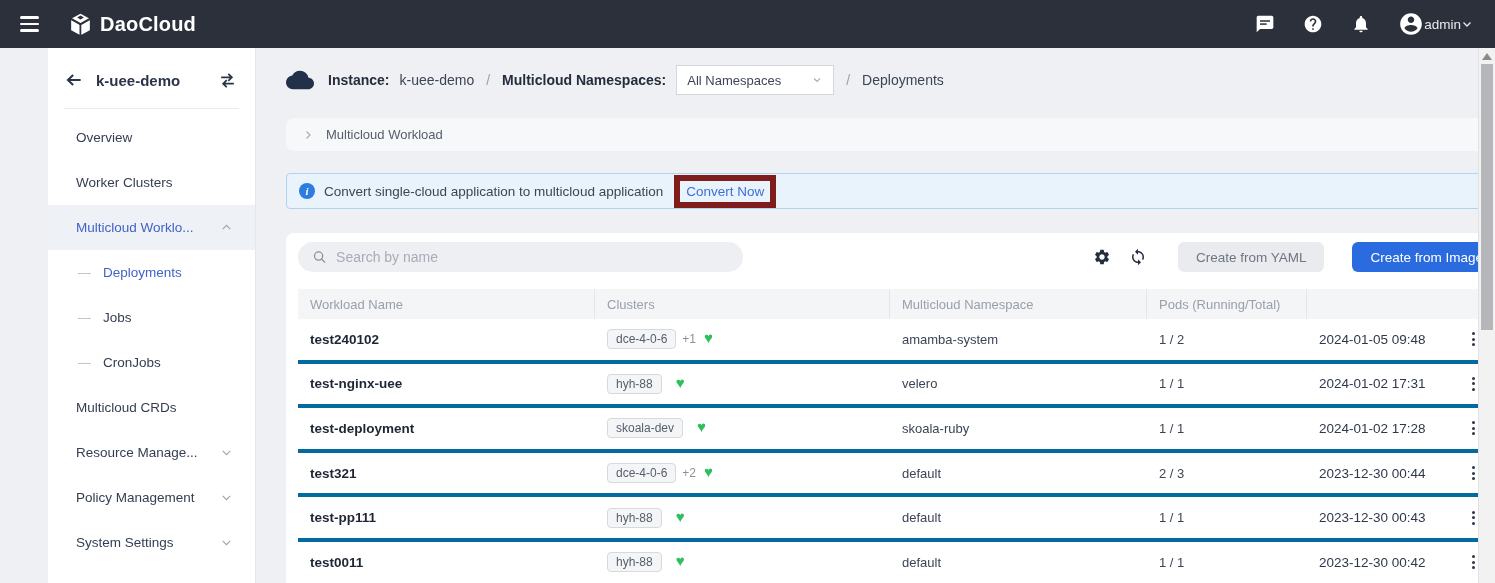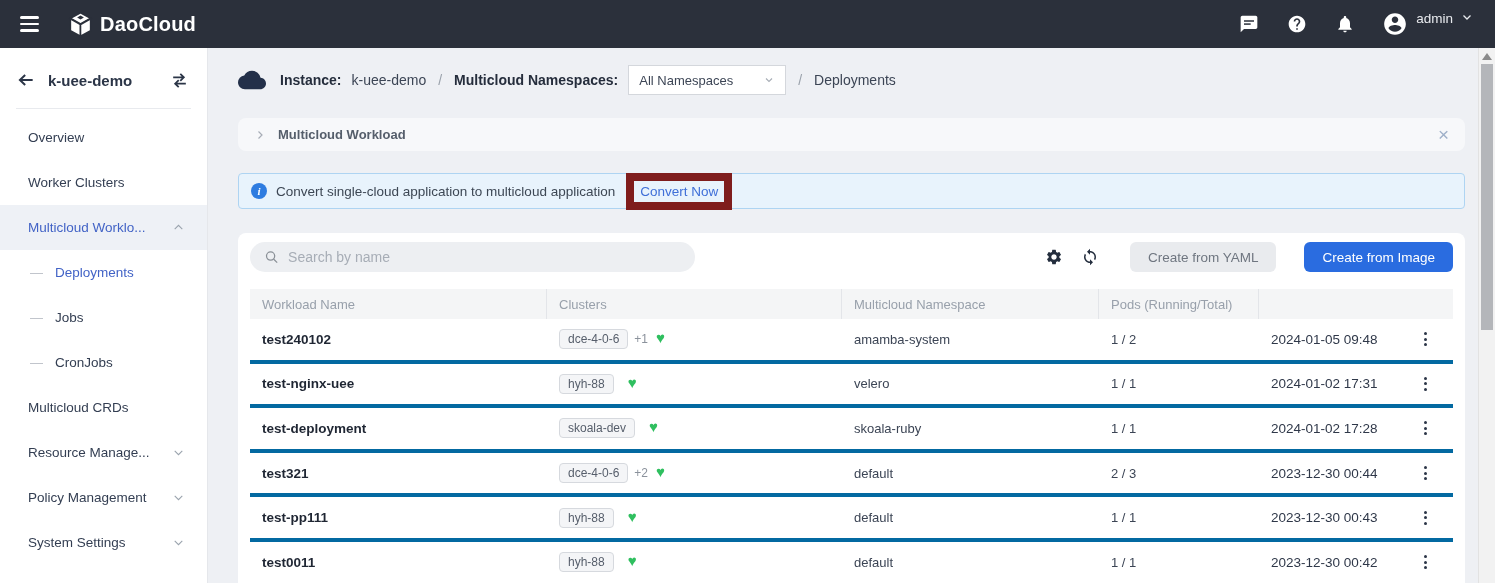--- a/index.html
+++ b/index.html
@@ -8,25 +8,25 @@
 
   
   .topbar { height:48px; background:#2b303b; display:flex; align-items:center; justify-content:space-between; padding:0 22px 0 18px; }
   .topbar-left { display:flex; align-items:center; gap:26px; }
   .hamburger { display:flex; flex-direction:column; gap:4px; cursor:pointer; padding:4px 2px; }
   .hamburger i { display:block; width:19px; height:2.5px; background:#fff; border-radius:2px; }
   .brand { display:flex; align-items:center; gap:6px; }
   .brand-name { color:#fff; font-size:20px; font-weight:700; letter-spacing:.2px; }
   .topbar-right { display:flex; align-items:center; gap:26px; }
   .tb-icon { width:22px; height:22px; display:flex; align-items:center; justify-content:center; cursor:pointer; }
-  .user { display:flex; gap:8px; cursor:pointer; }
+  .user { display:flex; align-items:center; cursor:pointer; }
   .user-name { color:#e8eaee; font-size:13.5px; }
 
   
-  .layout { display:flex; height:535px; }
+  .layout { display:flex; height:535px;padding-left:48px; }
 
   
   .sidebar { width:208px; background:#fff; border-right:1px solid #e5e7eb; flex-shrink:0; }
   .sb-head { display:flex; align-items:center; padding:22px 18px 18px 16px; gap:12px; }
   .sb-title { font-size:15px; font-weight:700; color:#2b3547; flex:1; }
   .sb-divider { height:1px; background:#e8eaee; margin:0 16px 6px 16px; }
   .nav-item { height:45px; display:flex; align-items:center; padding:0 22px 0 28px; font-size:13.5px; color:#333e52; cursor:pointer; }
   .nav-item .lbl { flex:1; }
   .nav-item.active-group { background:#eef1f6; color:#4263c6; }
   .nav-sub { padding-left:30px; }
@@ -36,26 +36,26 @@
 
   
   .main { flex:1; padding:0 35px 0 30px; position:relative; }
 
   .breadcrumb { display:flex; align-items:center; gap:10px; height:56px; padding-top:8px; font-size:14px; color:#3c4555; }
   .bc-bold { font-weight:700; color:#252d3c; }
   .bc-sep { color:#9aa1ab; margin:0 2px; }
   .ns-select { display:flex; align-items:center; justify-content:space-between; width:158px; height:30px; background:#fff; border:1px solid #d4d7dc; border-radius:0; padding:0 10px; font-size:13px; color:#3c4555; cursor:pointer; }
 
   .collapse-bar { margin-top:14px; height:33px; background:#f7f8fa; border-radius:8px; display:flex; align-items:center; padding:0 16px; gap:12px; }
-  .collapse-bar .cb-label { font-size:13px; color:#555e6b; font-weight:700; }
+  .collapse-bar .cb-label { font-size:13px; color:#555e6b; font-weight:400; }
   .cb-close { margin-left:auto; color:#9fb0c9; font-size:19px; line-height:1; cursor:pointer; }
 
   .banner { margin-top:22px; height:36px; background:#e8f3fc; border:1px solid #aed4f2; border-radius:4px; display:flex; align-items:center; padding:0 12px; gap:9px; font-size:13.5px; color:#3d4754; }
   .info-icon { width:16px; height:16px; border-radius:50%; background:#2e7ce0; color:#fff; font-size:11px; font-weight:700; display:flex; align-items:center; justify-content:center; font-family:"Liberation Serif",serif; font-style:italic; flex-shrink:0; }
-  .convert-box { border:8px solid #7f1d1d; padding:3px 6px; margin-left:2px; }
+  .convert-box { border:6px solid #7f1d1d; padding:3px 6px; margin-left:2px; }
   .convert-link { color:#3f6fd8; font-size:13.5px; cursor:pointer; text-decoration:none; }
 
   
   .card { margin-top:24px; background:#fff; border-radius:8px 8px 0 0; padding:9px 12px 0 12px; height:351px; overflow:hidden; }
   .toolbar { display:flex; align-items:center; height:30px; margin-bottom:17px; }
   .search { display:flex; align-items:center; gap:9px; width:445px; height:30px; background:#edeff2; border-radius:16px; padding:0 14px; }
   .search input { border:none; outline:none; background:transparent; font-size:14px; color:#3c4555; width:100%; font-family:inherit; }
   .search input::placeholder { color:#a7adb6; }
   .tool-icons { margin-left:auto; display:flex; align-items:center; gap:16px; }
   .tool-icon { width:20px; height:20px; display:flex; align-items:center; justify-content:center; cursor:pointer; }

